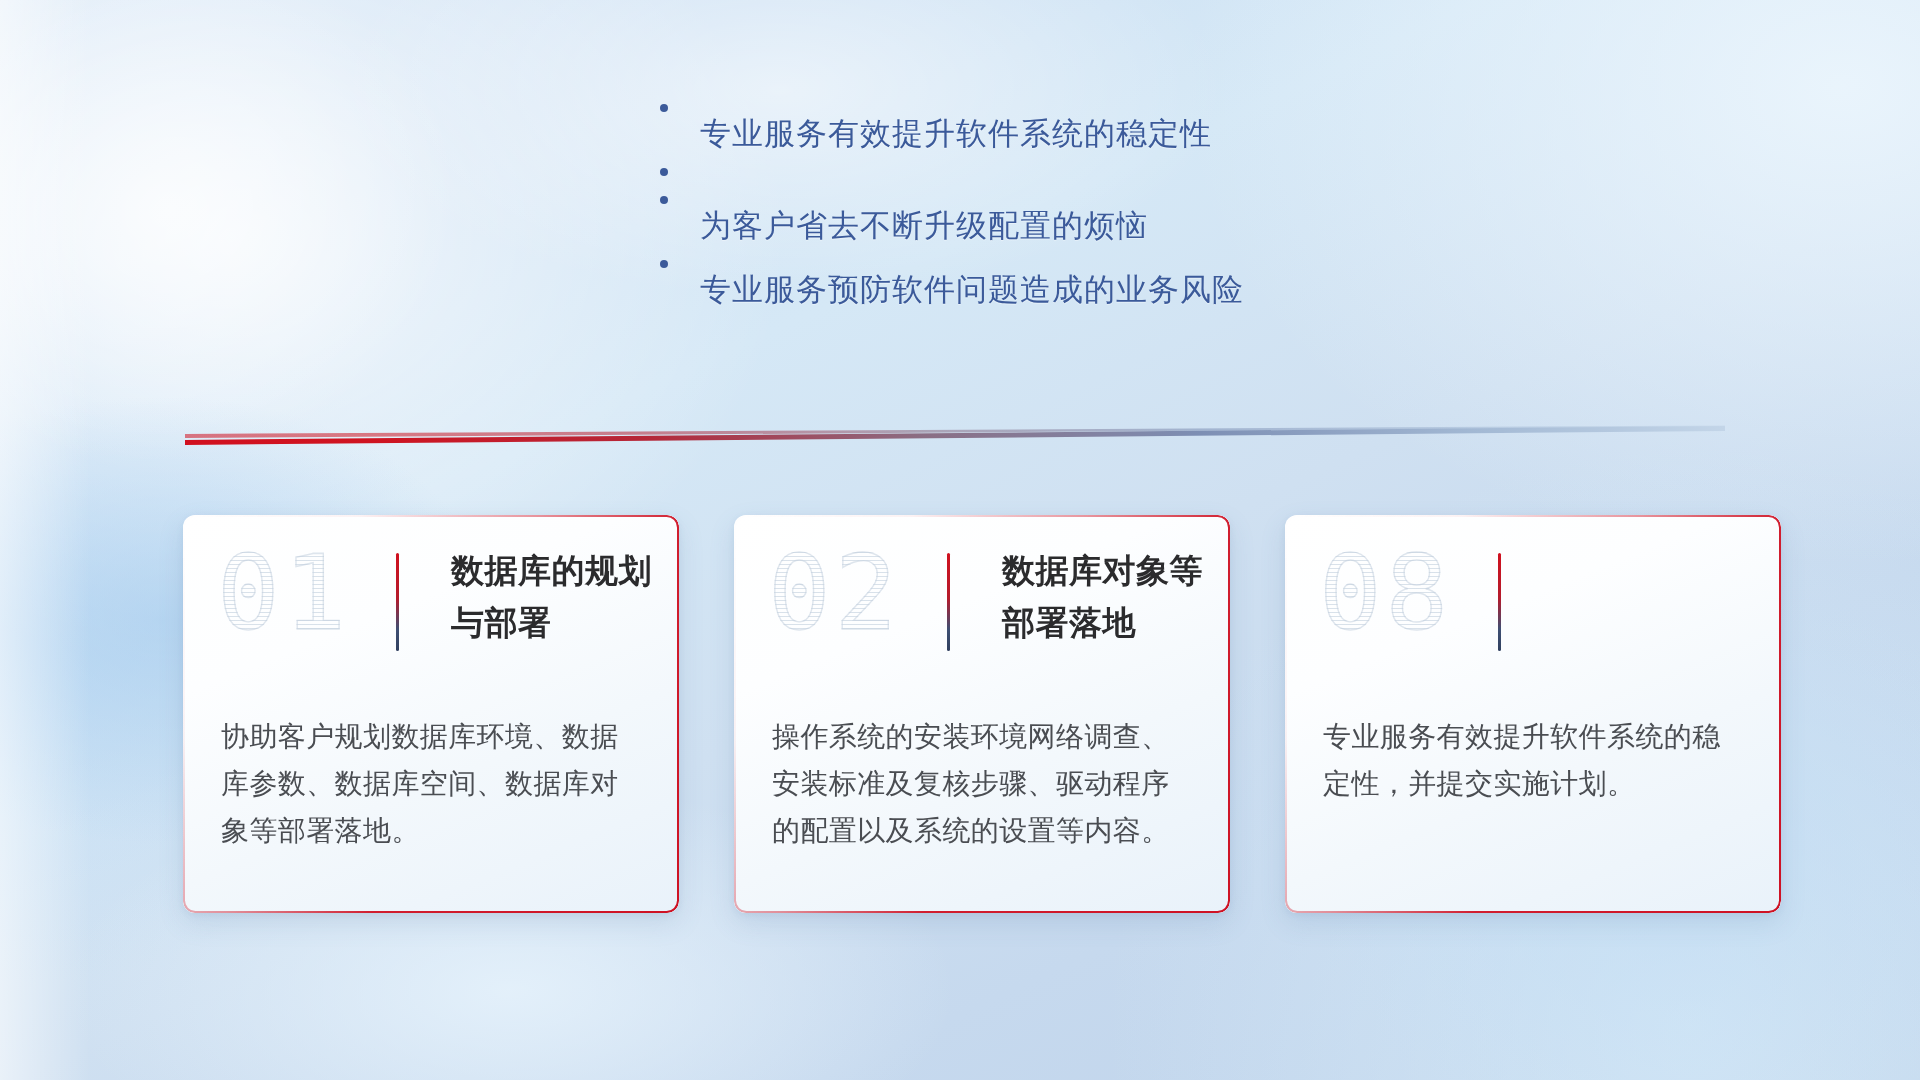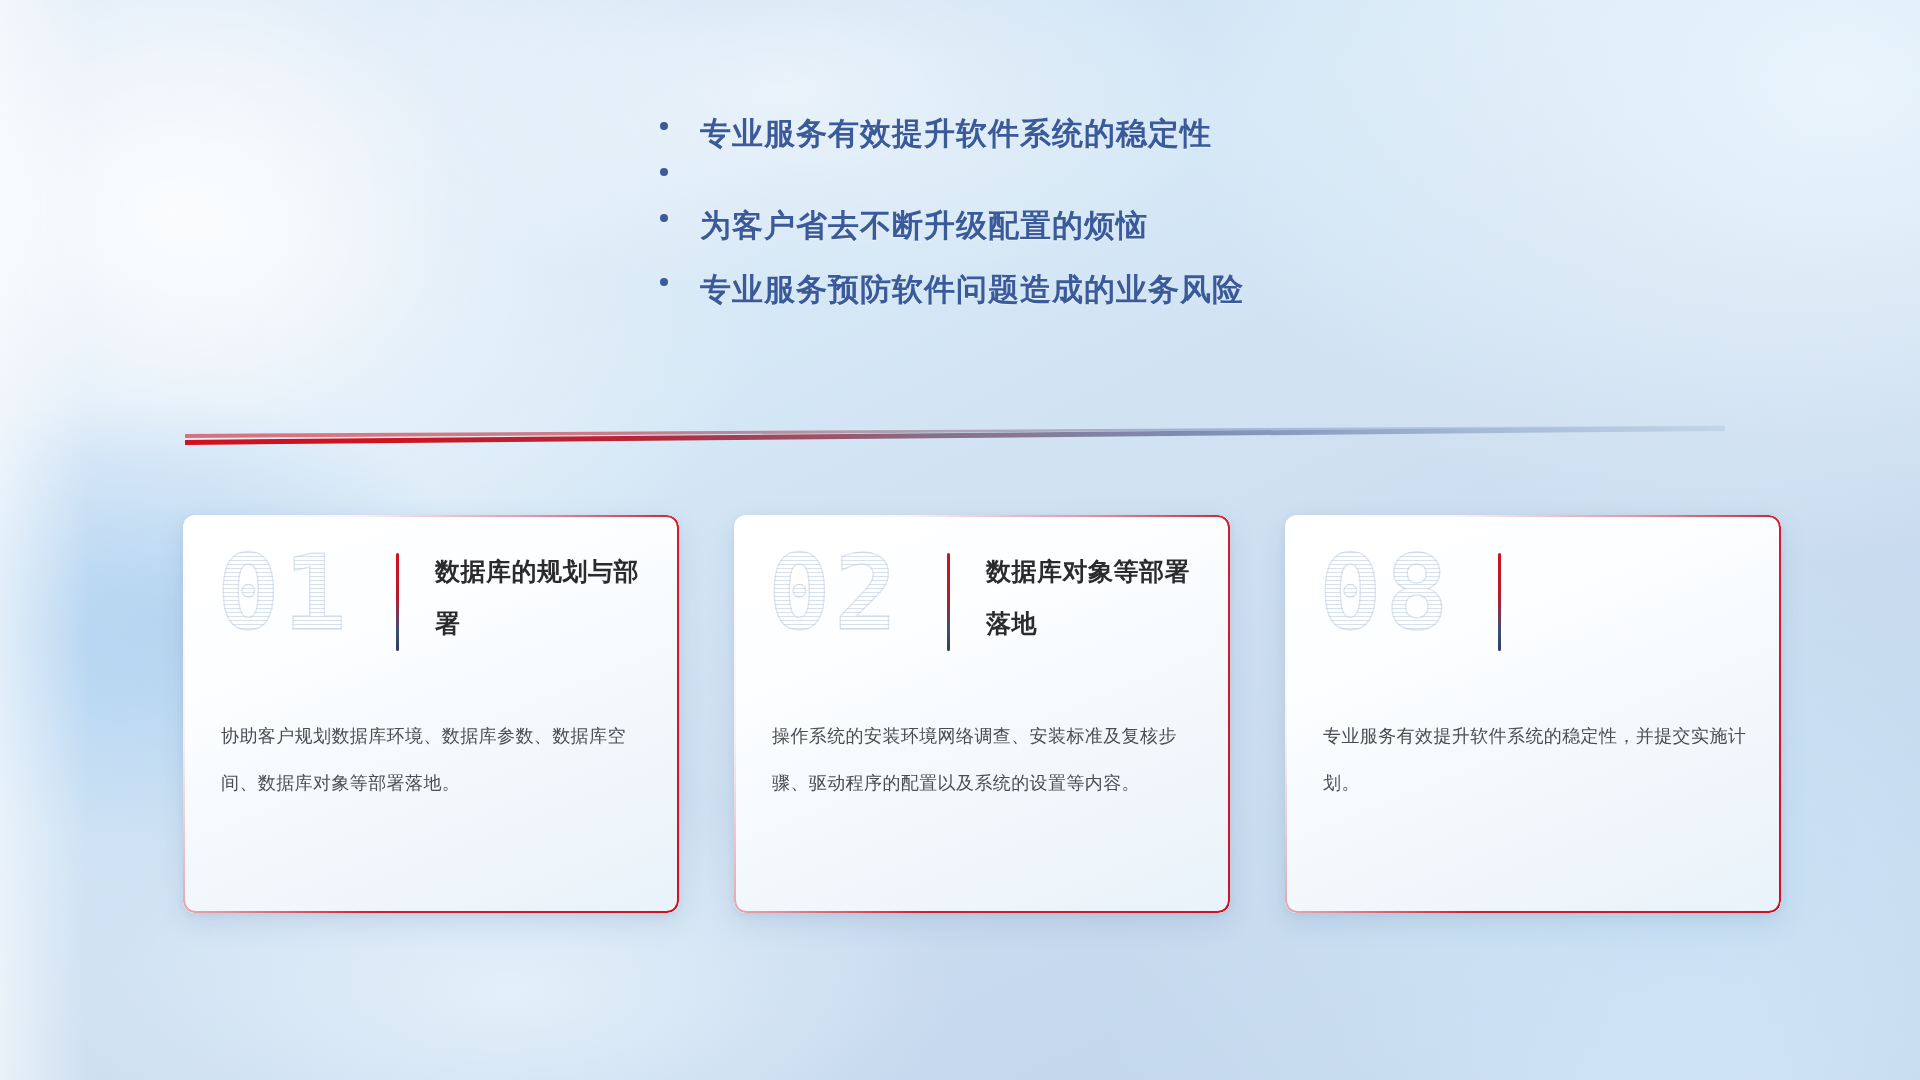--- a/index.html
+++ b/index.html
@@ -39,27 +39,27 @@
        background:linear-gradient(90deg, rgba(255,255,255,0.55), rgba(255,255,255,0)); }
 
   
   .bullets{
     position:absolute;
     left:660px; top:112px;
     width:760px;
   }
   .bullet{
     display:flex;
-    align-items:center;
+    align-items:flex-start;
     margin-bottom:20px;
     color:#3b5a9a;
     font-size:31px;
     line-height:44px;
     letter-spacing:1px;
-    font-weight:700;
+    font-weight:400;
     text-shadow:0 1px 1px rgba(255,255,255,0.45);
   }
   .bullet:last-child{ margin-bottom:0; }
   .bullet .dot{
     flex:0 0 auto;
     width:8px; height:8px;
     border-radius:50%;
     background:#3b5a9a;
     margin-right:32px;
     position:relative;
@@ -115,21 +115,21 @@
     height:176px;
     display:flex;
     align-items:center;
   }
   
   .ghost-num{
     position:absolute;
     left:34px; top:26px;
     font-family:"DejaVu Sans Mono","Liberation Mono",monospace;
     font-size:104px;
-    font-weight:700;
+    font-weight:400;
     letter-spacing:4px;
     line-height:1;
     color:transparent;
     -webkit-text-stroke:1.4px rgba(150,172,196,0.55);
     opacity:0.55;
     background:repeating-linear-gradient(
         0deg,
         rgba(120,150,180,0.50) 0px,
         rgba(120,150,180,0.50) 1px,
         rgba(255,255,255,0) 1px,
@@ -141,33 +141,33 @@
   }
   .v-rule{
     position:absolute;
     left:213px; top:38px;
     width:3px; height:98px;
     background:linear-gradient(180deg, #d0111f 0%, #b51b2c 46%, #3e4f73 78%, #30405f 100%);
     border-radius:2px;
   }
   .card-title{
     position:absolute;
-    left:252px; top:30px;
+    left:268px; top:30px;
     width:226px;
-    font-size:25px;
+    font-size:33px;
     line-height:52px;
     font-weight:700;
     color:#2b2b2d;
     letter-spacing:0.5px;
   }
   .card-body{
     position:absolute;
     left:38px; top:198px;
     width:424px;
-    font-size:18px;
+    font-size:28px;
     line-height:47px;
     color:#4a4d52;
     letter-spacing:0.4px;
   }
 </style>
 </head>
 <body>
 
 <div class="stage">
 

